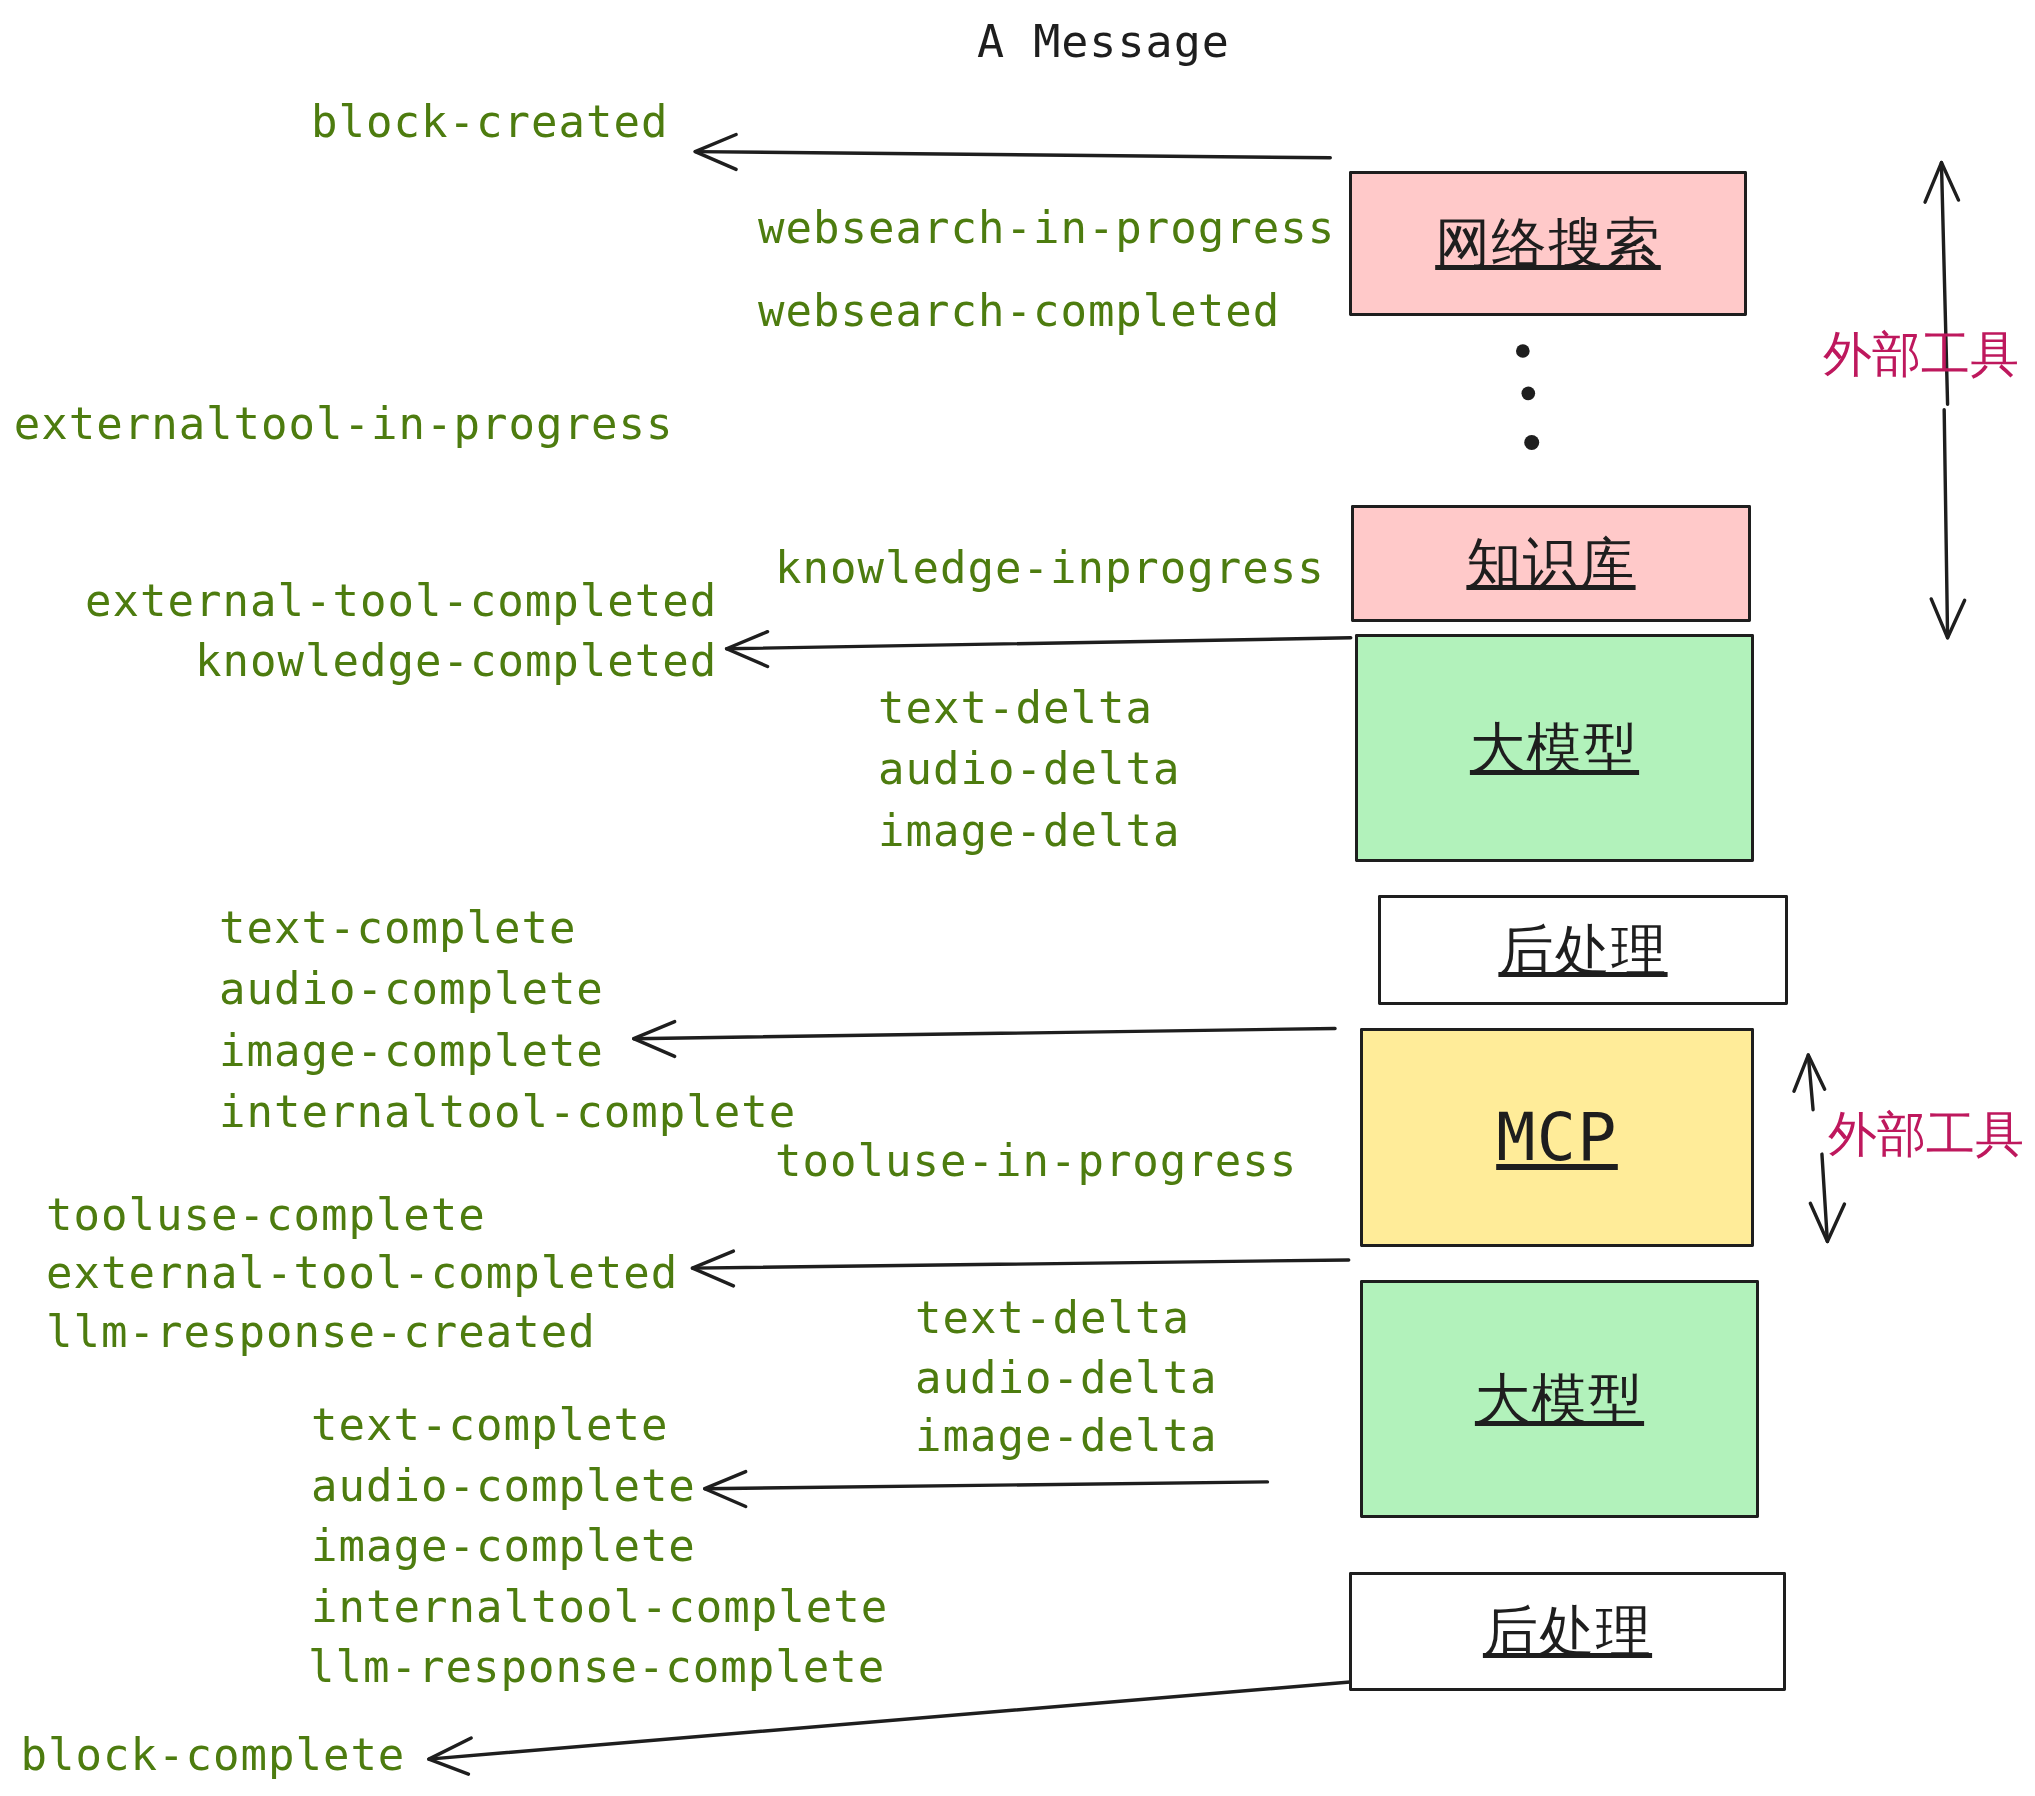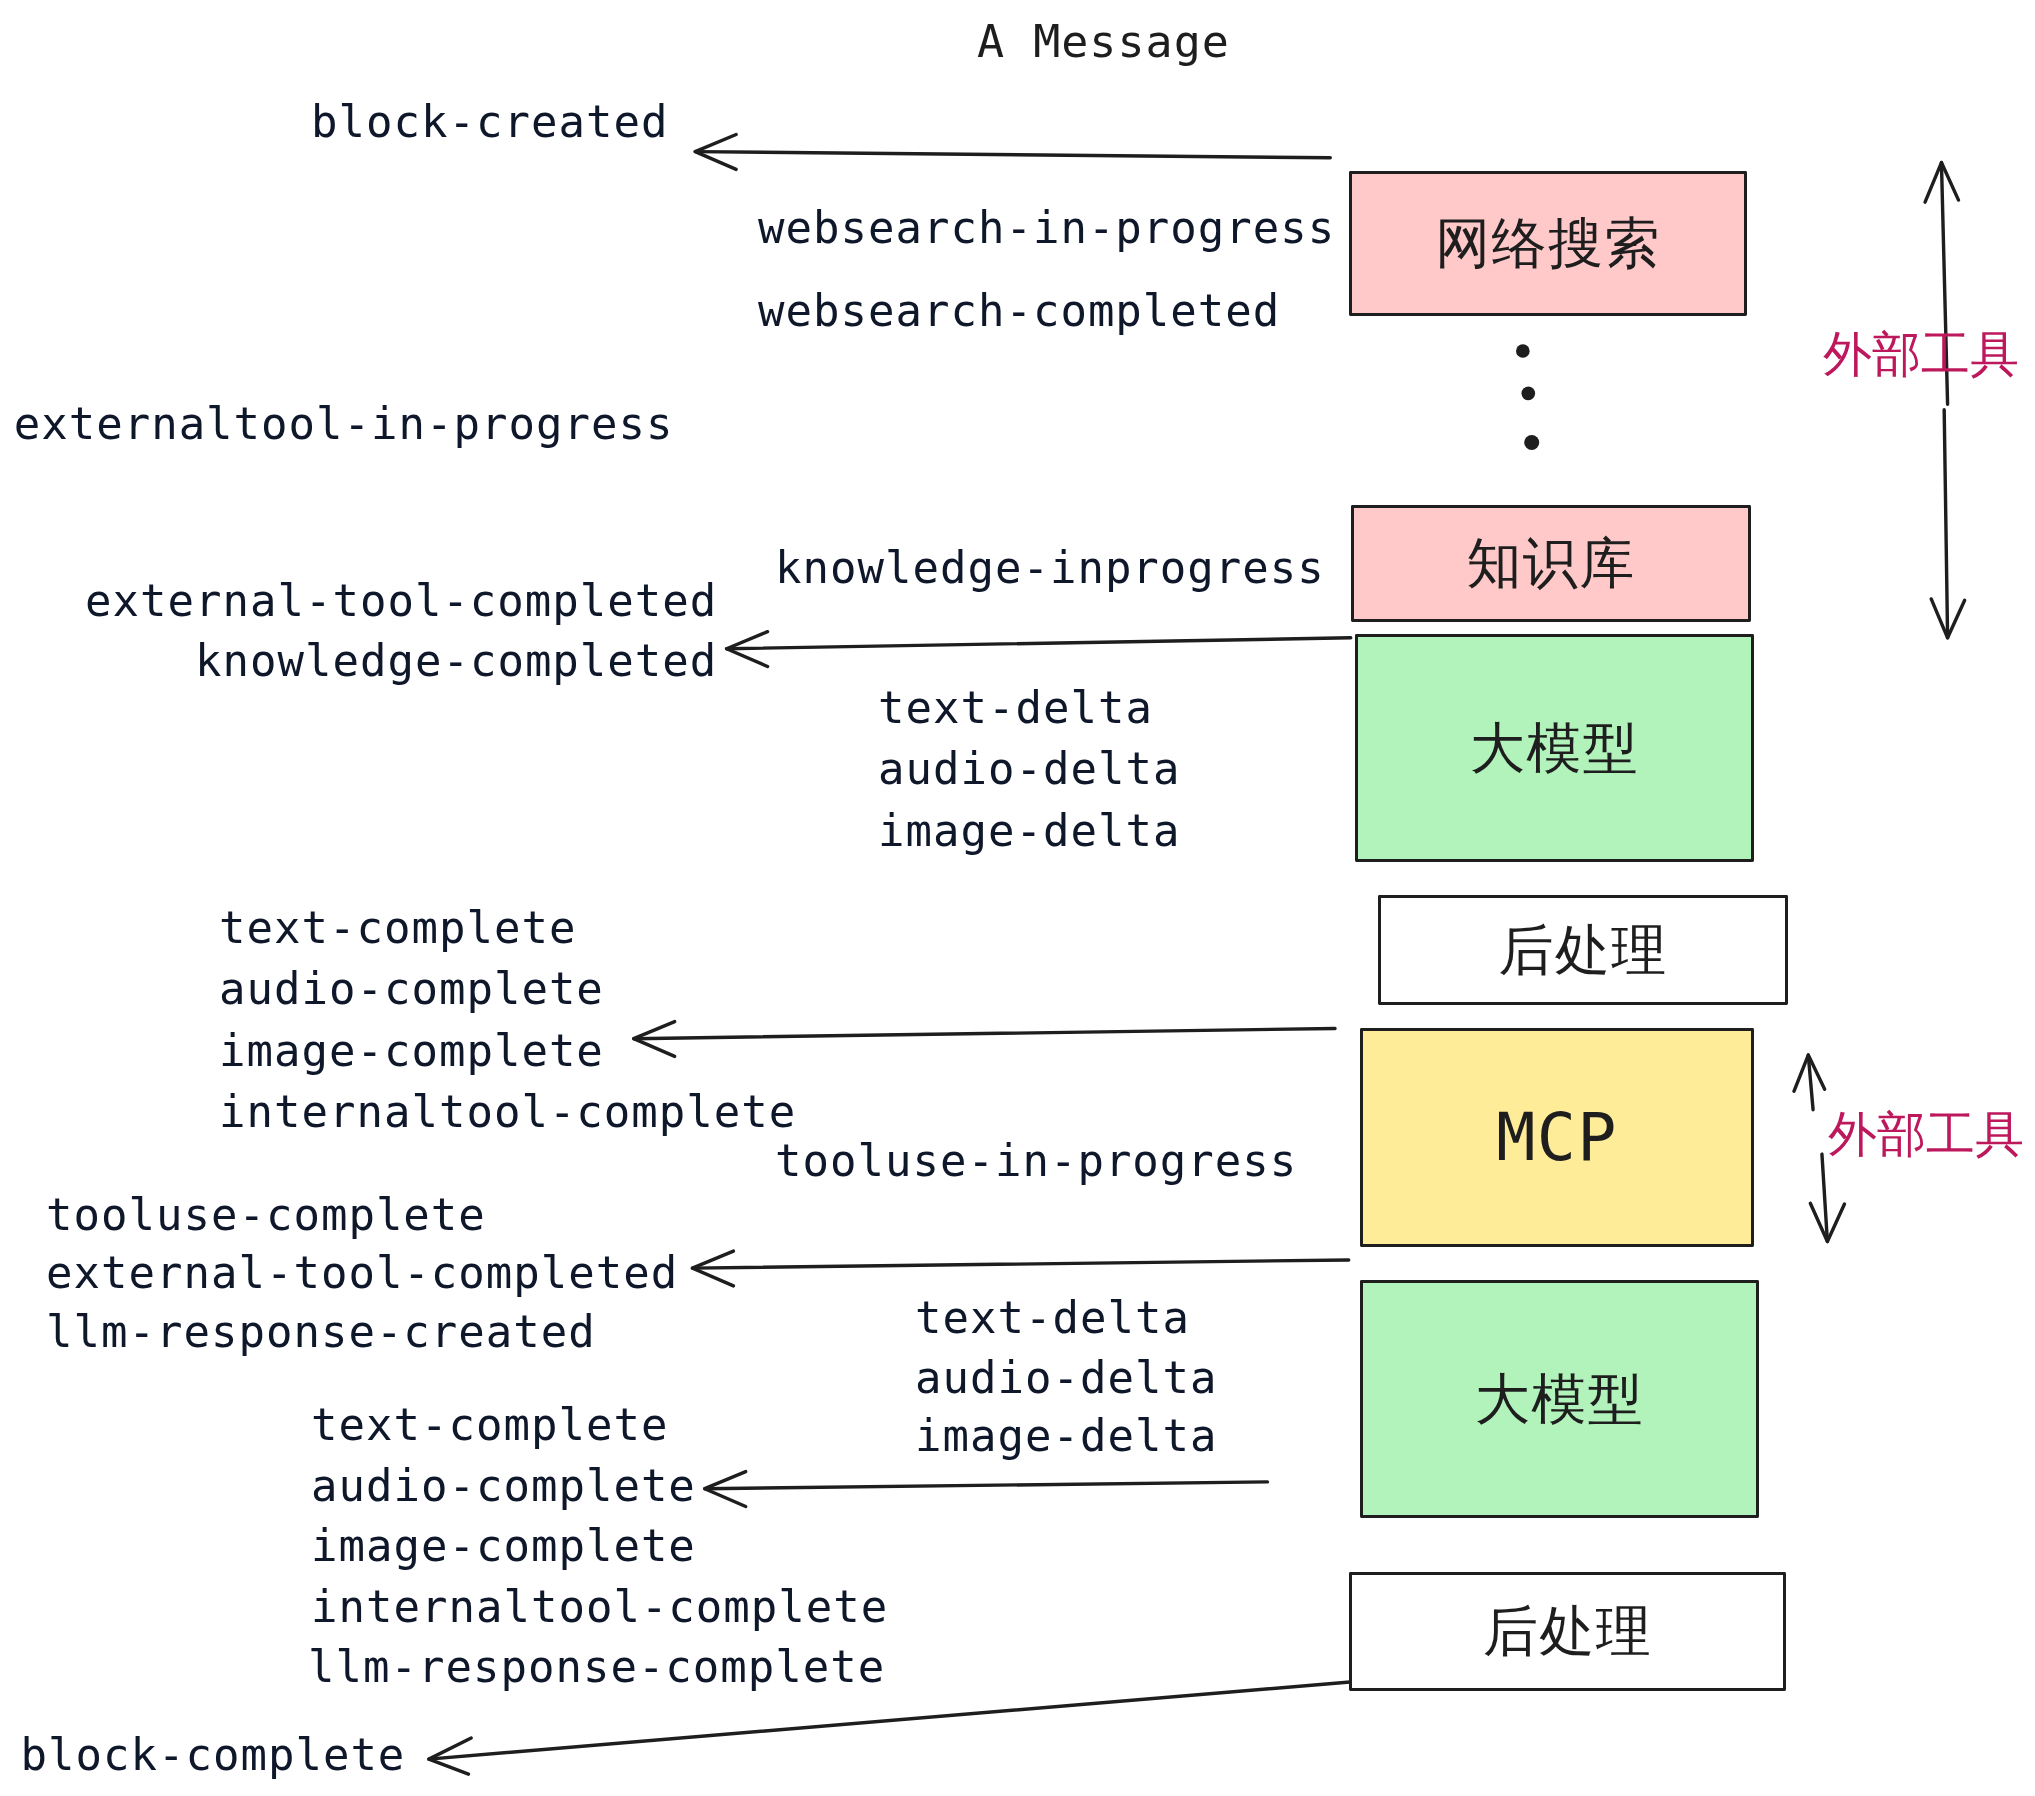--- a/index.html
+++ b/index.html
@@ -26,39 +26,40 @@
     width: 2035px;
     height: 1796px;
     pointer-events: none;
   }
   .ev {
     position: absolute;
     font-size: 44px;
     line-height: 44px;
     letter-spacing: 1px;
     white-space: nowrap;
-    color: #0f172a;
+    color: #4d7c0f;
   }
   .title {
     position: absolute;
     left: 977px;
     top: 19px;
     font-size: 45px;
     line-height: 45px;
     letter-spacing: 1px;
     white-space: nowrap;
   }
   .box {
     position: absolute;
     border: 3.4px solid #1e1e1e;
     border-radius: 1.4px;
     display: flex;
     align-items: center;
     justify-content: center;
     box-sizing: border-box;
+    text-decoration: underline;
   }
   .box .box-label {
     font-family: "Liberation Sans", sans-serif;
     font-size: 55px;
     line-height: 1;
     letter-spacing: 1.4px;
     color: #1e1e1e;
   }
   .box .box-label.mono {
     font-family: "DejaVu Sans Mono", "Liberation Mono", monospace;

